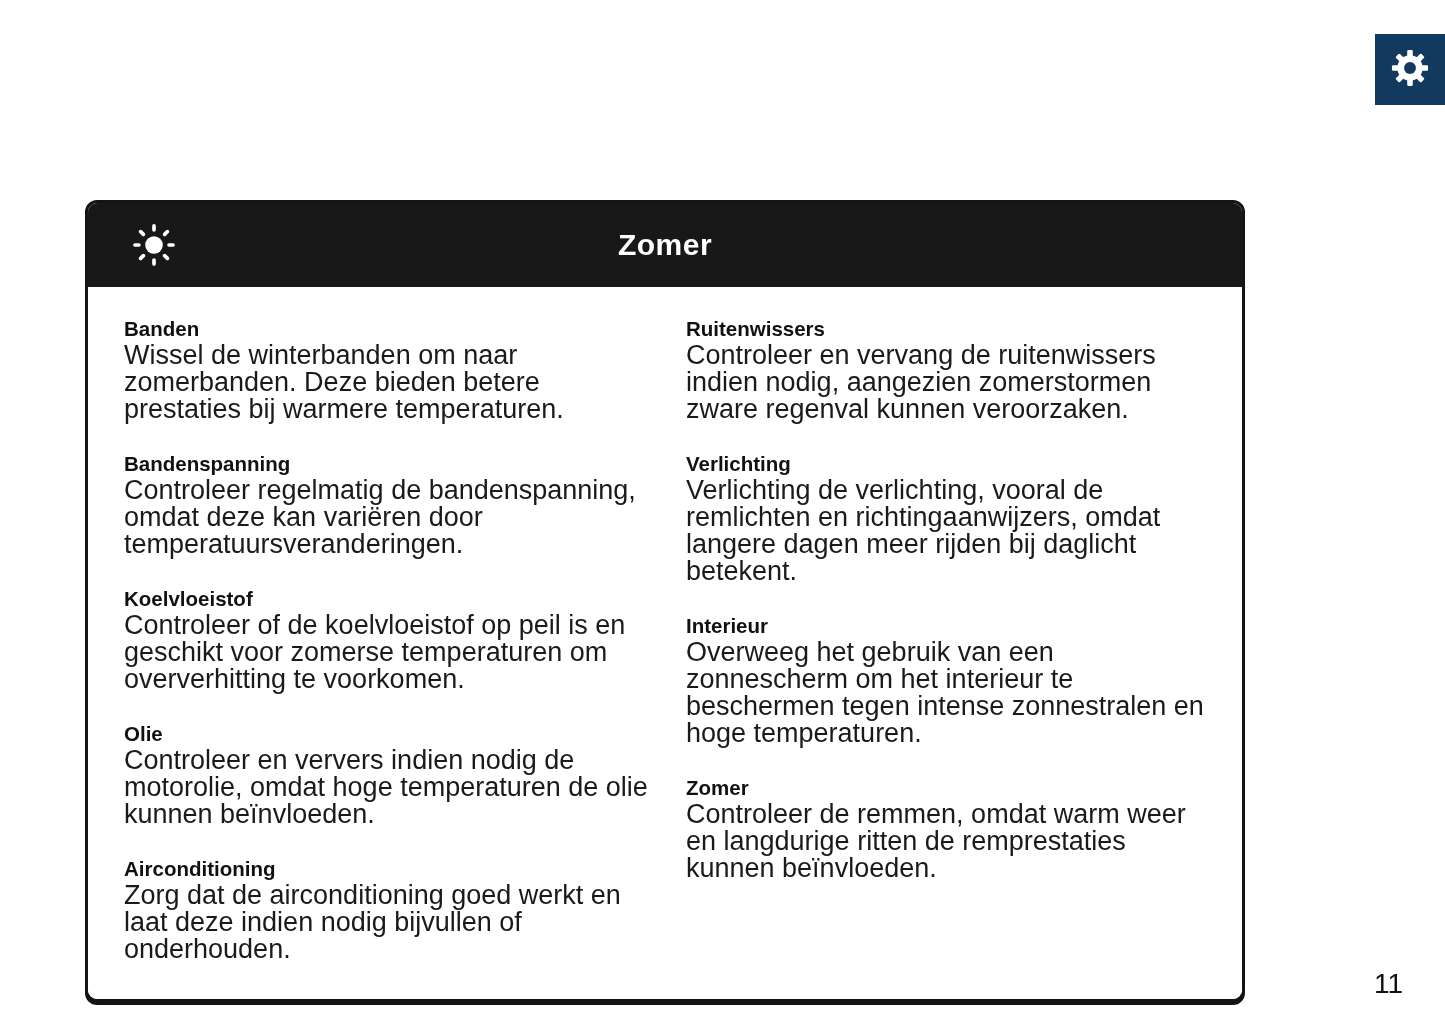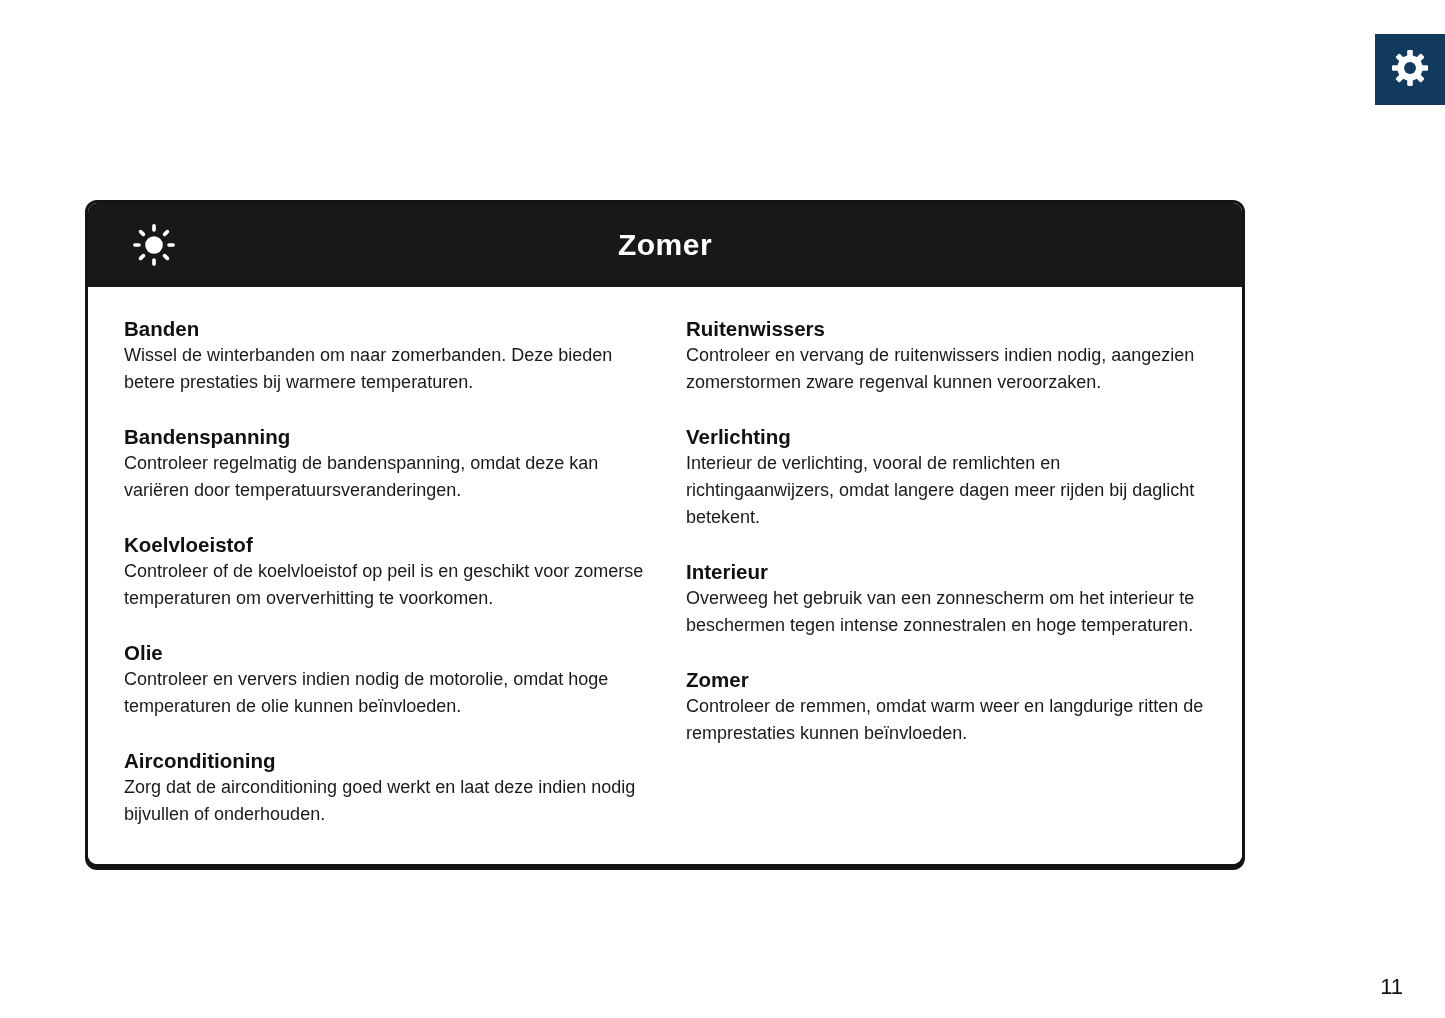--- a/index.html
+++ b/index.html
@@ -73,30 +73,30 @@
 
   .section { margin-bottom: 27px; }
   .section:last-child { margin-bottom: 0; }
   .section h2 {
     font-size: 20.5px;
     font-weight: bold;
     line-height: 27px;
     color: #111111;
   }
   .section p {
-    font-size: 18px;
+    font-size: 27px;
     line-height: 27px;
     color: #1a1a1a;
   }
 
   .page-number {
     position: absolute;
     right: 42px;
     bottom: 18px;
-    font-size: 22px;
+    font-size: 28px;
     color: #111111;
   }
 </style>
 </head>
 <body>
 
 <div class="corner-badge">
   <span>
     <svg viewBox="0 0 24 24" width="46" height="46" aria-hidden="true">
       <g fill="#ffffff">
@@ -163,21 +163,21 @@
 
     <div class="col">
 
       <div class="section">
         <h2>Ruitenwissers</h2>
         <p>Controleer en vervang de ruitenwissers indien nodig, aangezien zomerstormen zware regenval kunnen veroorzaken.</p>
       </div>
 
       <div class="section">
         <h2>Verlichting</h2>
-        <p>Interieur de verlichting, vooral de remlichten en richtingaanwijzers, omdat langere dagen meer rijden bij daglicht betekent.</p>
+        <p>Verlichting de verlichting, vooral de remlichten en richtingaanwijzers, omdat langere dagen meer rijden bij daglicht betekent.</p>
       </div>
 
       <div class="section">
         <h2>Interieur</h2>
         <p>Overweeg het gebruik van een zonnescherm om het interieur te beschermen tegen intense zonnestralen en hoge temperaturen.</p>
       </div>
 
       <div class="section">
         <h2>Zomer</h2>
         <p>Controleer de remmen, omdat warm weer en langdurige ritten de remprestaties kunnen beïnvloeden.</p>

